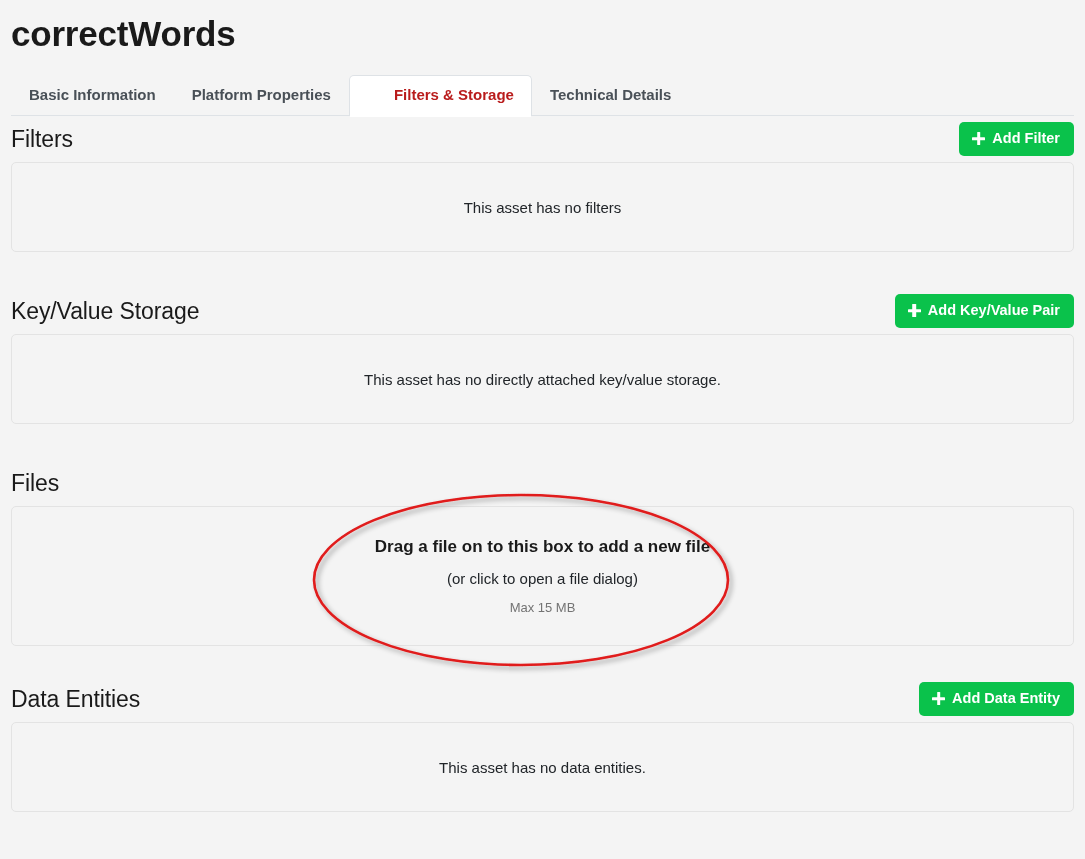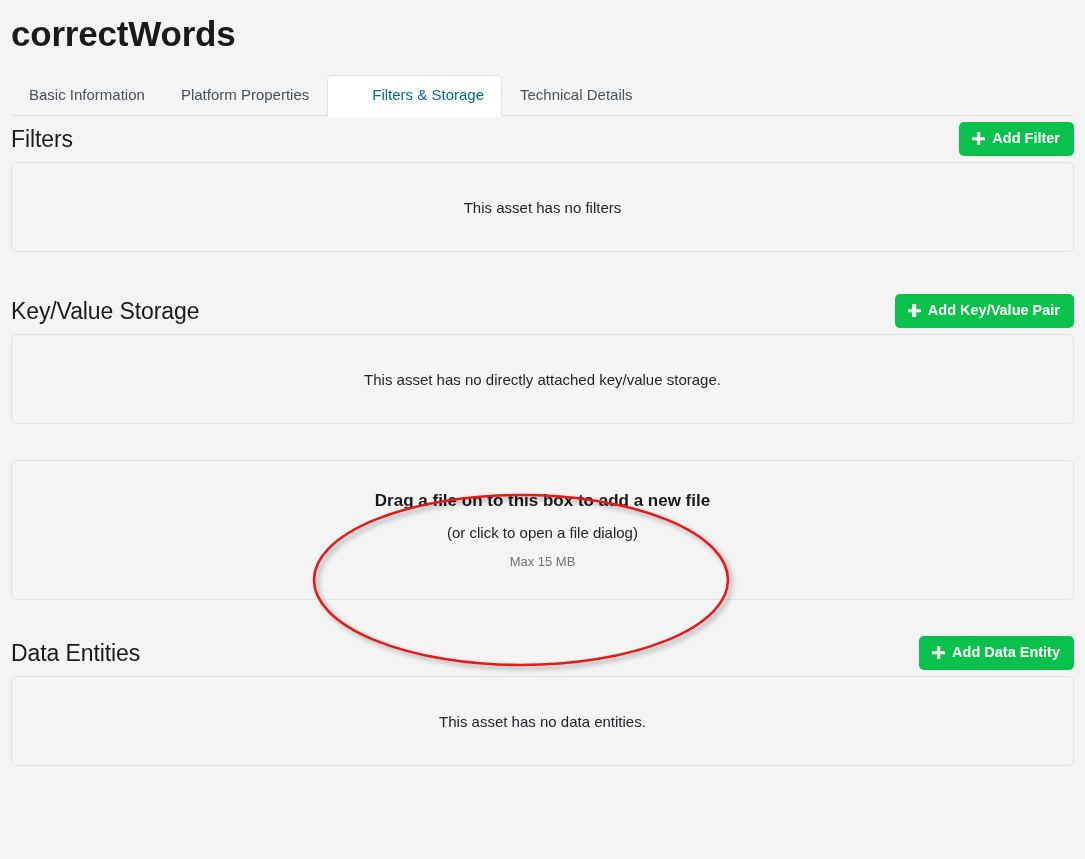--- a/index.html
+++ b/index.html
@@ -42,38 +42,39 @@
     background: #dee2e6;
   }
   .tabs {
     display: flex;
     align-items: flex-end;
     padding-left: 11px;
     height: 43px;
     box-sizing: border-box;
     position: relative;
     z-index: 2;
+    font-weight: bold;
   }
   .tab {
     font-size: 15px;
     color: #495057;
     padding: 10px 17px 11px 17px;
     line-height: 1.25;
     border: 1px solid transparent;
     border-bottom: none;
     border-radius: 5px 5px 0 0;
     cursor: pointer;
     white-space: nowrap;
     background: transparent;
     margin-bottom: 0;
   }
   .tab.active {
     background: #ffffff;
     border-color: #dee2e6;
-    color: #0369a1;
+    color: #b91c1c;
     position: relative;
     padding-left: 44px;
   }
   .tab.active::after {
     content: "";
     position: absolute;
     left: 0;
     right: 0;
     bottom: -1px;
     height: 1px;
@@ -233,20 +234,23 @@
     </button>
   </div>
   <div class="empty-box small">
     <span>This asset has no directly attached key/value storage.</span>
   </div>
 </div>
 
 <div class="gap-lg"></div>
 
 <div class="section">
+  <div class="section-head">
+    <div class="section-title">Files</div>
+  </div>
   <div class="empty-box files">
     <div class="drop-primary">Drag a file on to this box to add a new file</div>
     <div class="drop-secondary">(or click to open a file dialog)</div>
     <div class="drop-tertiary">Max 15 MB</div>
   </div>
 </div>
 
 <div class="gap-md"></div>
 
 <div class="section">

